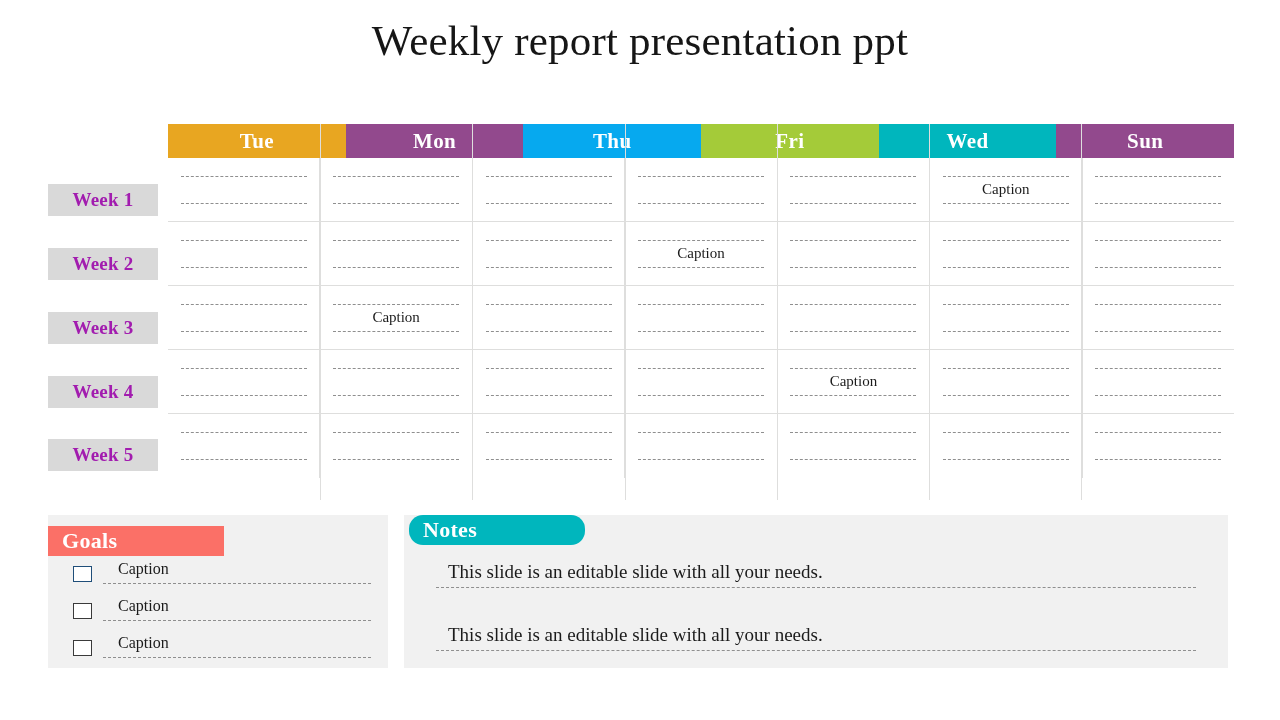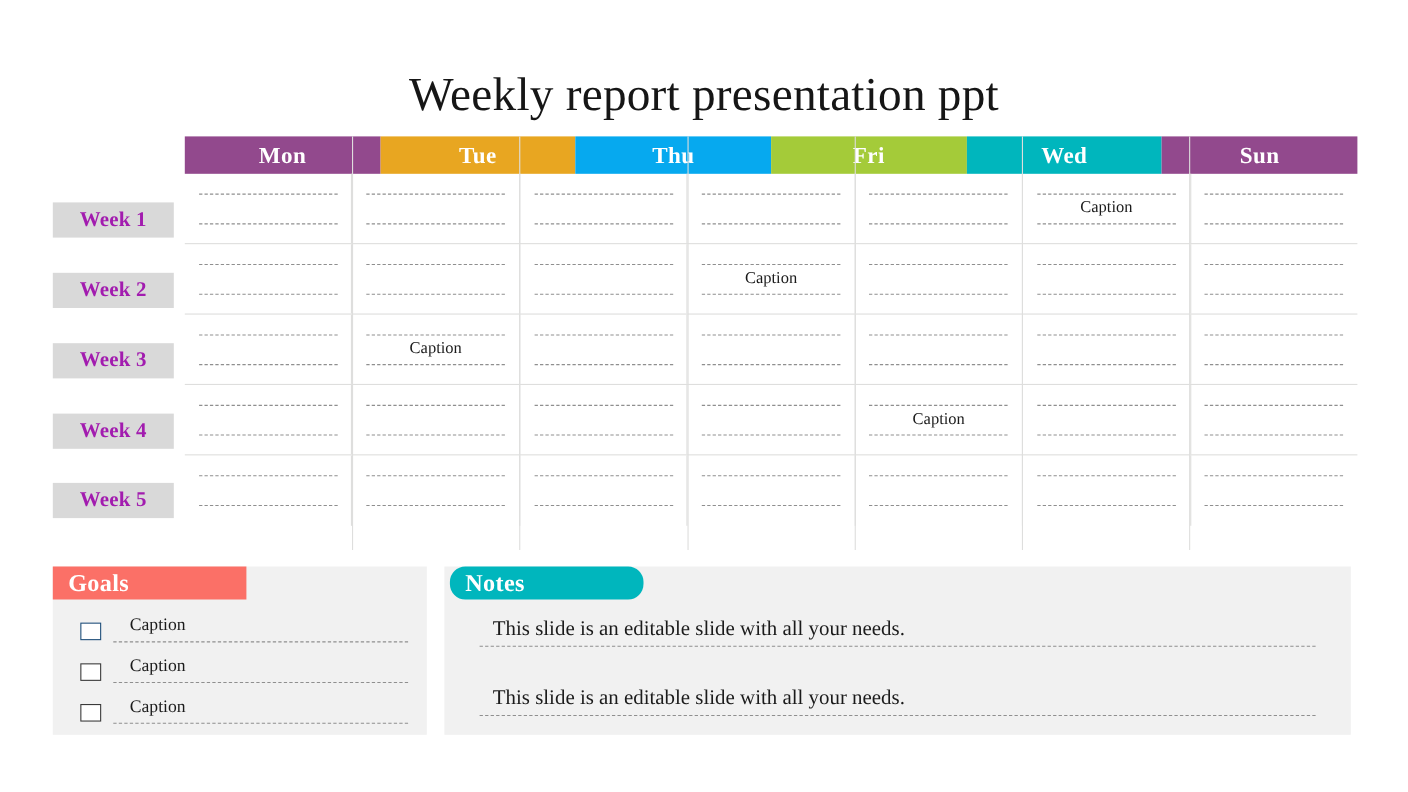--- a/index.html
+++ b/index.html
@@ -25,21 +25,20 @@
     left: 0;
     top: 16px;
     width: 1280px;
     text-align: center;
     font-family: "Liberation Serif", "DejaVu Serif", serif;
     font-size: 43px;
     font-weight: 400;
     color: #161616;
     letter-spacing: 0.2px;
     line-height: 1.15;
-    margin-top: 46px;
   }
 
   
   .calendar {
     position: absolute;
     left: 168px;
     top: 124px;
     width: 1066px;
     height: 378px;
   }
@@ -156,21 +155,21 @@
     font-family: "Liberation Serif", "DejaVu Serif", serif;
     font-weight: bold;
     font-size: 22px;
     padding-left: 14px;
     letter-spacing: 0.3px;
     box-sizing: border-box;
   }
 
   
   #goals-panel { left: 48px; top: 515px; width: 340px; height: 153px; }
-  #goals-tab { left: 48px; top: 515px; width: 176px; height: 30px; }
+  #goals-tab { left: 48px; top: 526px; width: 176px; height: 30px; }
 
   .goal-row {
     position: absolute;
     left: 0;
     width: 340px;
     height: 24px;
   }
   .goal-check {
     position: absolute;
     left: 25px;
@@ -238,22 +237,22 @@
 
   <div class="week-label" style="top:184px">Week 1</div>
   <div class="week-label" style="top:248px">Week 2</div>
   <div class="week-label" style="top:312px">Week 3</div>
   <div class="week-label" style="top:376px">Week 4</div>
   <div class="week-label" style="top:439px">Week 5</div>
 
   <div class="calendar">
 
     <div class="cal-header">
+      <div class="day" style="background: rgb(232, 166, 33);">Tue</div>
       <div class="day" style="background: rgb(146, 73, 141);">Mon</div>
-      <div class="day" style="background: rgb(232, 166, 33);">Tue</div>
       <div class="day" style="background: rgb(6, 169, 239);">Thu</div>
       <div class="day" style="background: rgb(164, 203, 57);">Fri</div>
       <div class="day" style="background: rgb(0, 182, 189);">Wed</div>
       <div class="day" style="background: rgb(146, 73, 141);">Sun</div>
     </div>
 
     <div class="cal-body" id="cal-body">
         <div class="cal-row">
           <div class="cal-cell">
             <div class="cell-lines">

